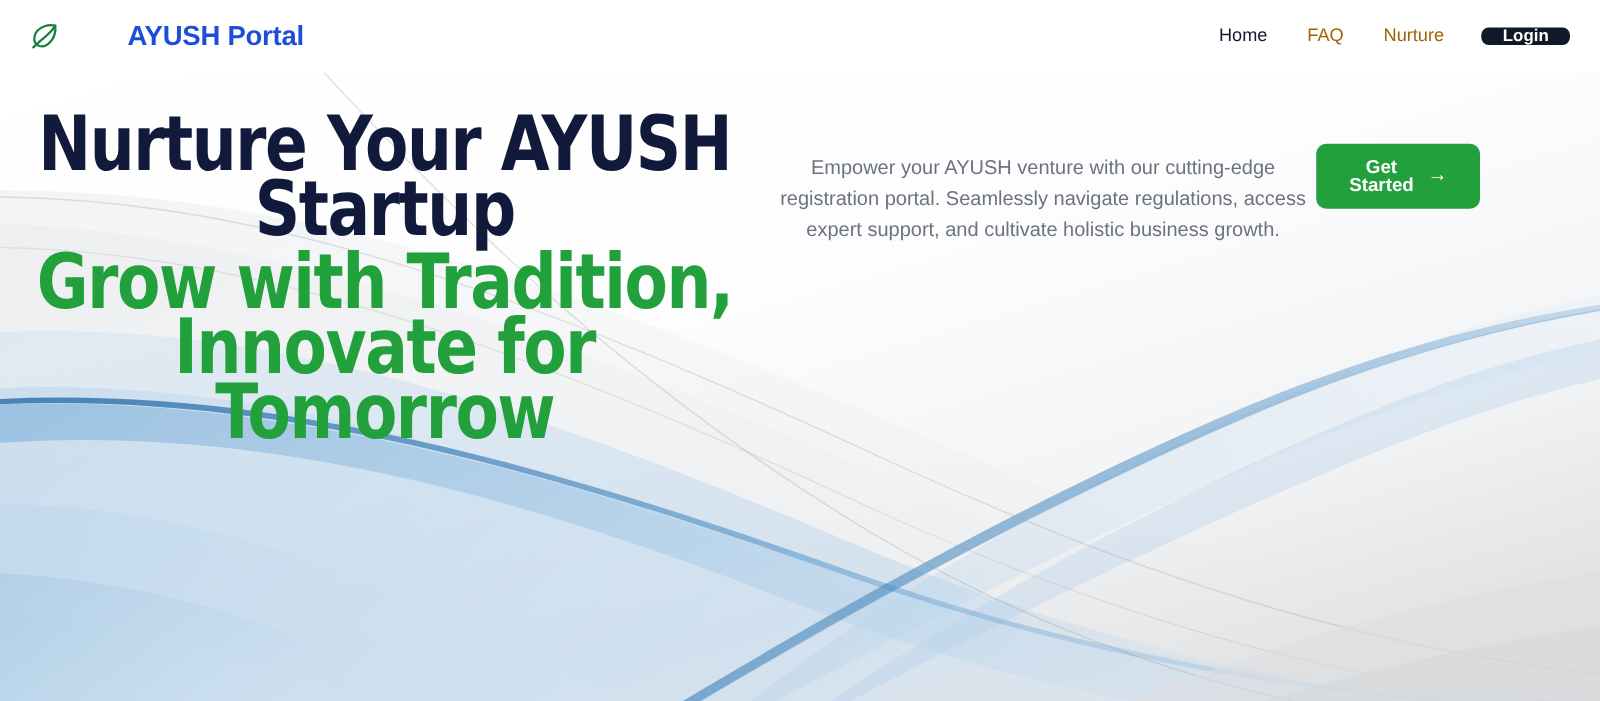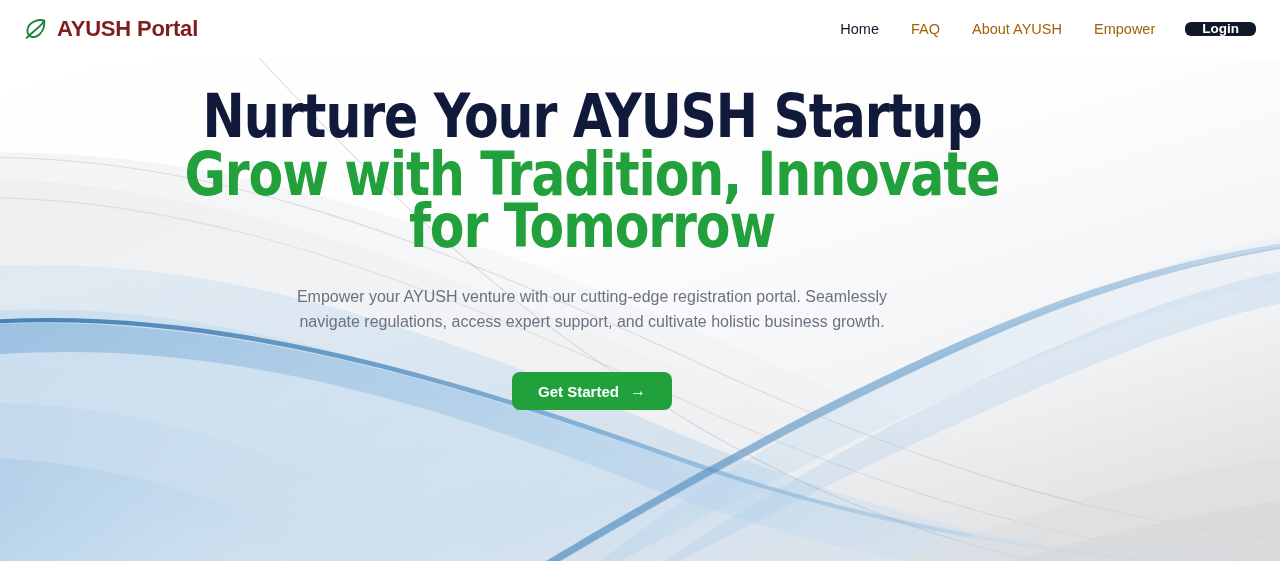--- a/index.html
+++ b/index.html
@@ -43,23 +43,24 @@
   }
   .brand-icon {
     width: 26px;
     height: 26px;
     display: block;
     flex: 0 0 auto;
   }
   .brand-name {
     font-size: 22px;
     font-weight: bold;
-    color: #7f1d1d;
+    color: #1d4ed8;
     letter-spacing: -0.2px;
     white-space: nowrap;
+    margin-left: 45px;
   }
 
   .main-nav {
     display: flex;
     align-items: center;
     gap: 0;
   }
   .nav-link {
     font-size: 14.5px;
     color: #a16207;
@@ -102,22 +103,22 @@
     height: 503px;
     display: block;
   }
 
   .hero-content {
     position: absolute;
     top: 0; left: 0;
     width: 1184px;
     height: 503px;
     display: flex;
-    flex-direction: column;
-    align-items: center;
+    flex-direction: row;
+    align-items: flex-start;
     z-index: 10;
     padding-top: 32px;
   }
 
   .hero-title {
     width: 900px;
     text-align: center;
     font-size: 61px;
     line-height: 52px;
     font-weight: bold;
@@ -139,21 +140,21 @@
   .hero-sub {
     margin-top: 32px;
     width: 640px;
     text-align: center;
     font-size: 16px;
     line-height: 25px;
     color: #6b7280;
   }
 
   .hero-cta-wrap {
-    margin-top: 38px;
+    margin-top: 25px;
   }
   .cta-btn {
     background: #22a03c;
     color: #ffffff;
     border: none;
     border-radius: 8px;
     font-size: 15px;
     font-weight: bold;
     font-family: "Liberation Sans", sans-serif;
     padding: 11px 26px;
@@ -181,22 +182,21 @@
       <svg class="brand-icon" viewBox="0 0 24 24" fill="none">
         <path d="M20.5 4.2C20.5 4.2 16.8 3.1 12.6 4.6C8.4 6.1 5.6 9.2 5.1 12.6C4.7 15.5 6.0 18.0 8.3 19.0C10.9 20.1 14.3 19.0 16.8 16.3C19.8 13.1 20.9 8.3 20.5 4.2Z" stroke="#16803c" stroke-width="1.7" stroke-linecap="round" stroke-linejoin="round"></path>
         <path d="M4.3 20.2C4.3 20.2 9.0 15.6 13.2 12.2C16.0 9.9 19.2 7.0 20.4 4.3" stroke="#16803c" stroke-width="1.7" stroke-linecap="round"></path>
       </svg>
       <span class="brand-name">AYUSH Portal</span>
     </div>
 
     <nav class="main-nav">
       <a class="nav-link active" href="#">Home</a>
       <a class="nav-link" href="#">FAQ</a>
-      <a class="nav-link" href="#">About AYUSH</a>
-      <a class="nav-link" href="#">Empower</a>
+      <a class="nav-link" href="#">Nurture</a>
       <button class="login-btn">Login</button>
     </nav>
 
   </header>
 
   <section class="hero">
 
     <svg class="hero-bg" viewBox="0 0 1280 503" preserveAspectRatio="none">
       <defs>
         <linearGradient id="bgGrad" x1="0" y1="0" x2="0.75" y2="1">

